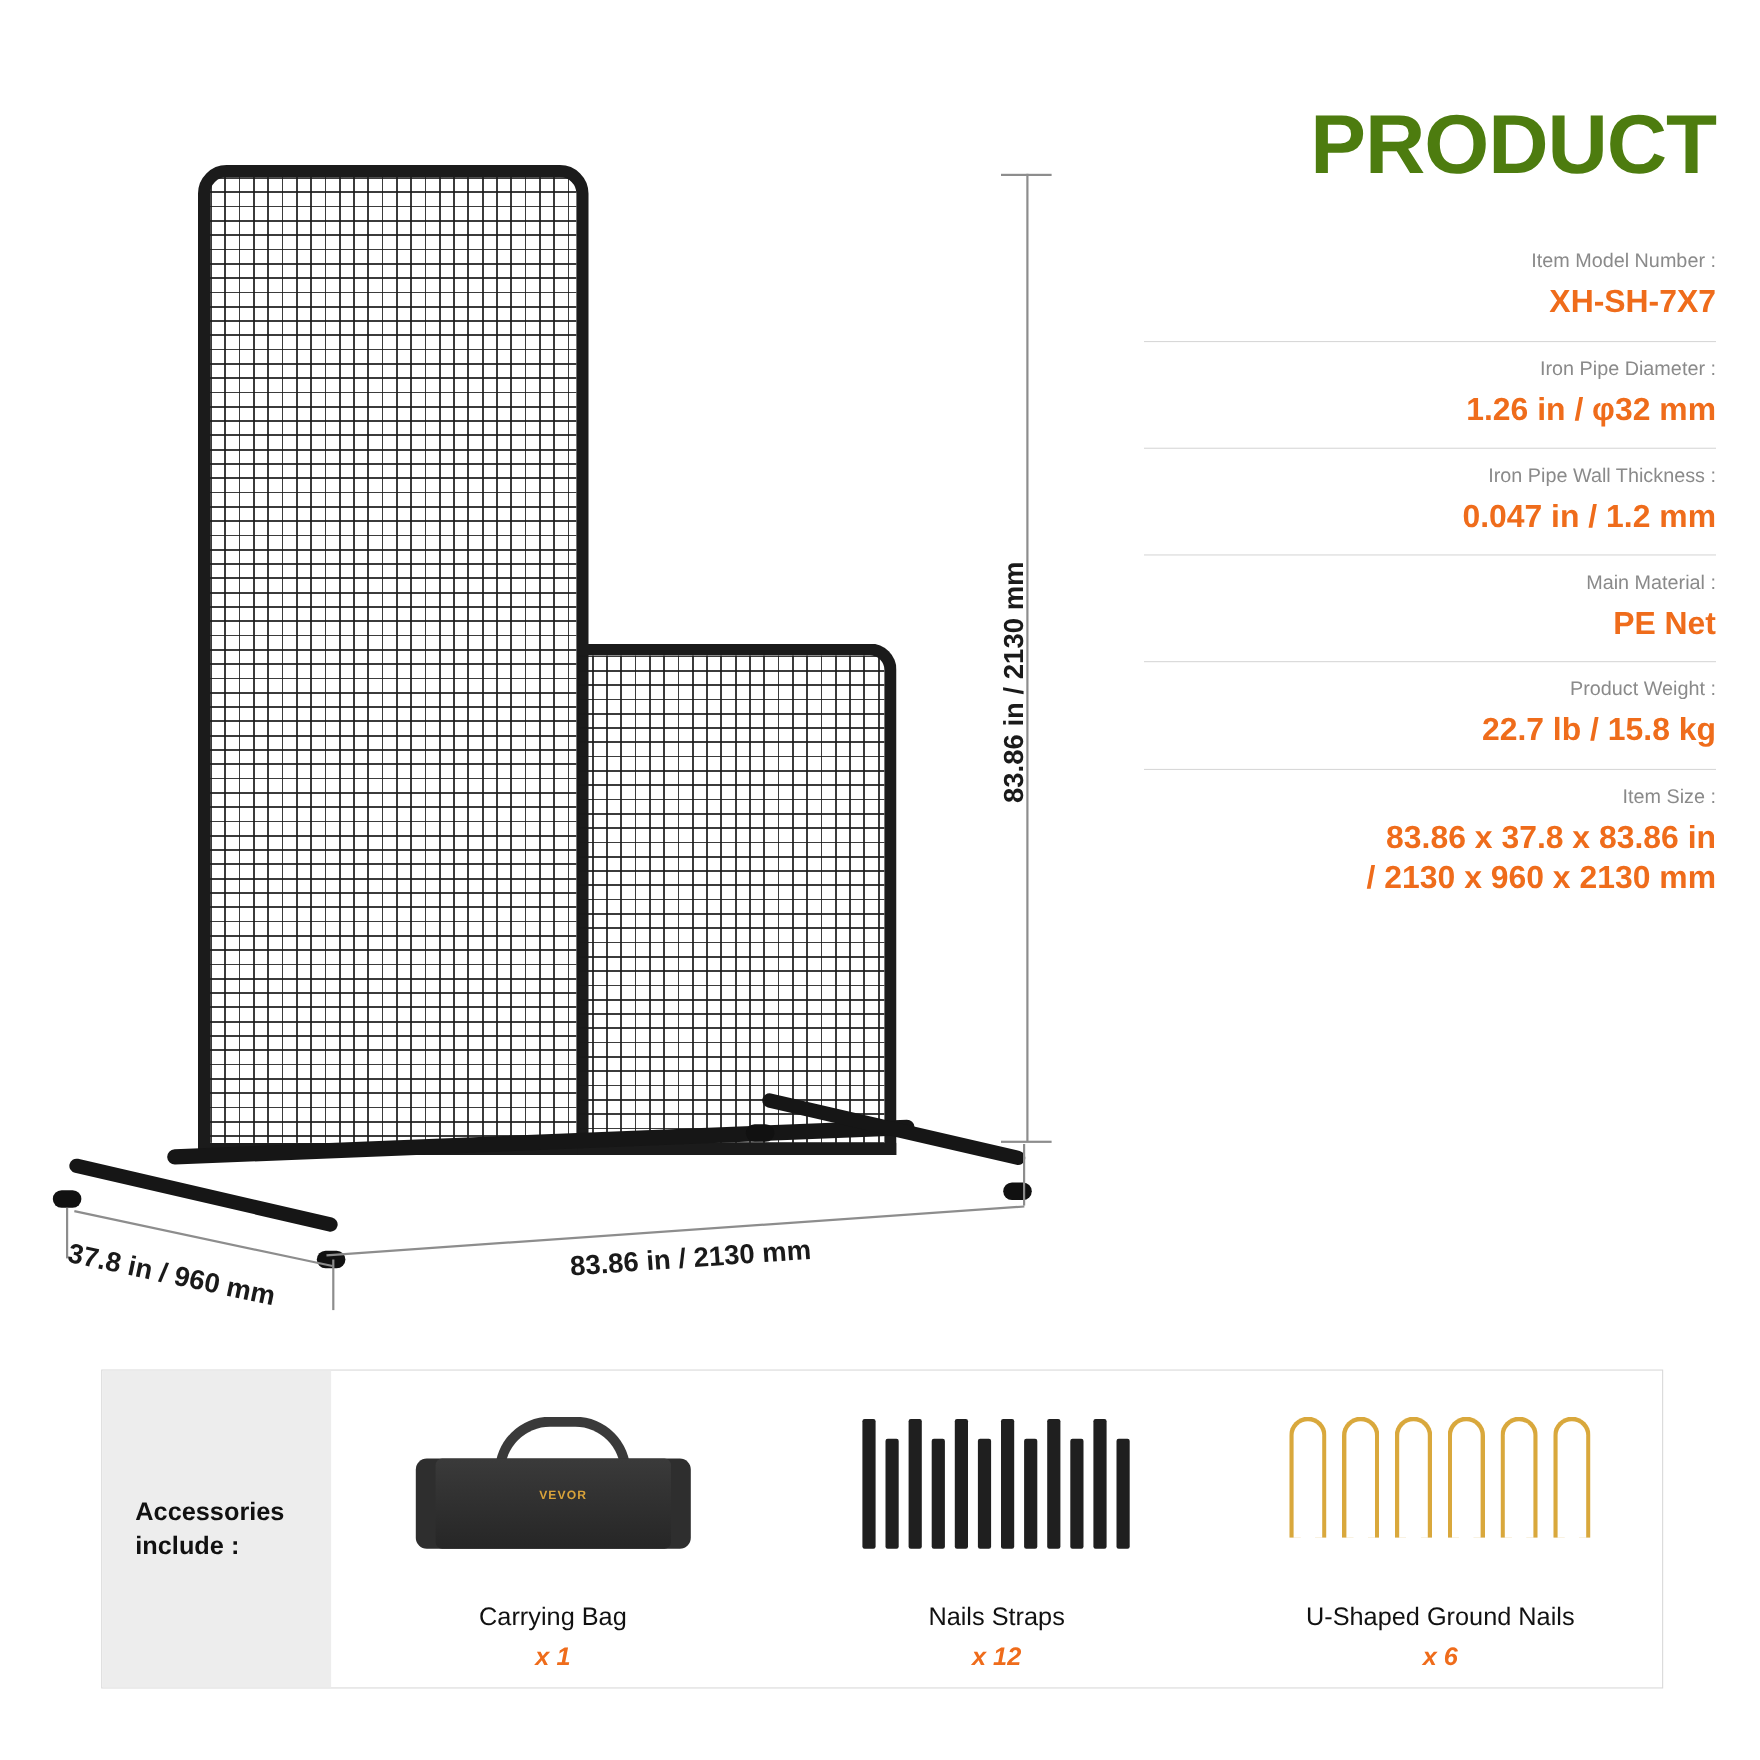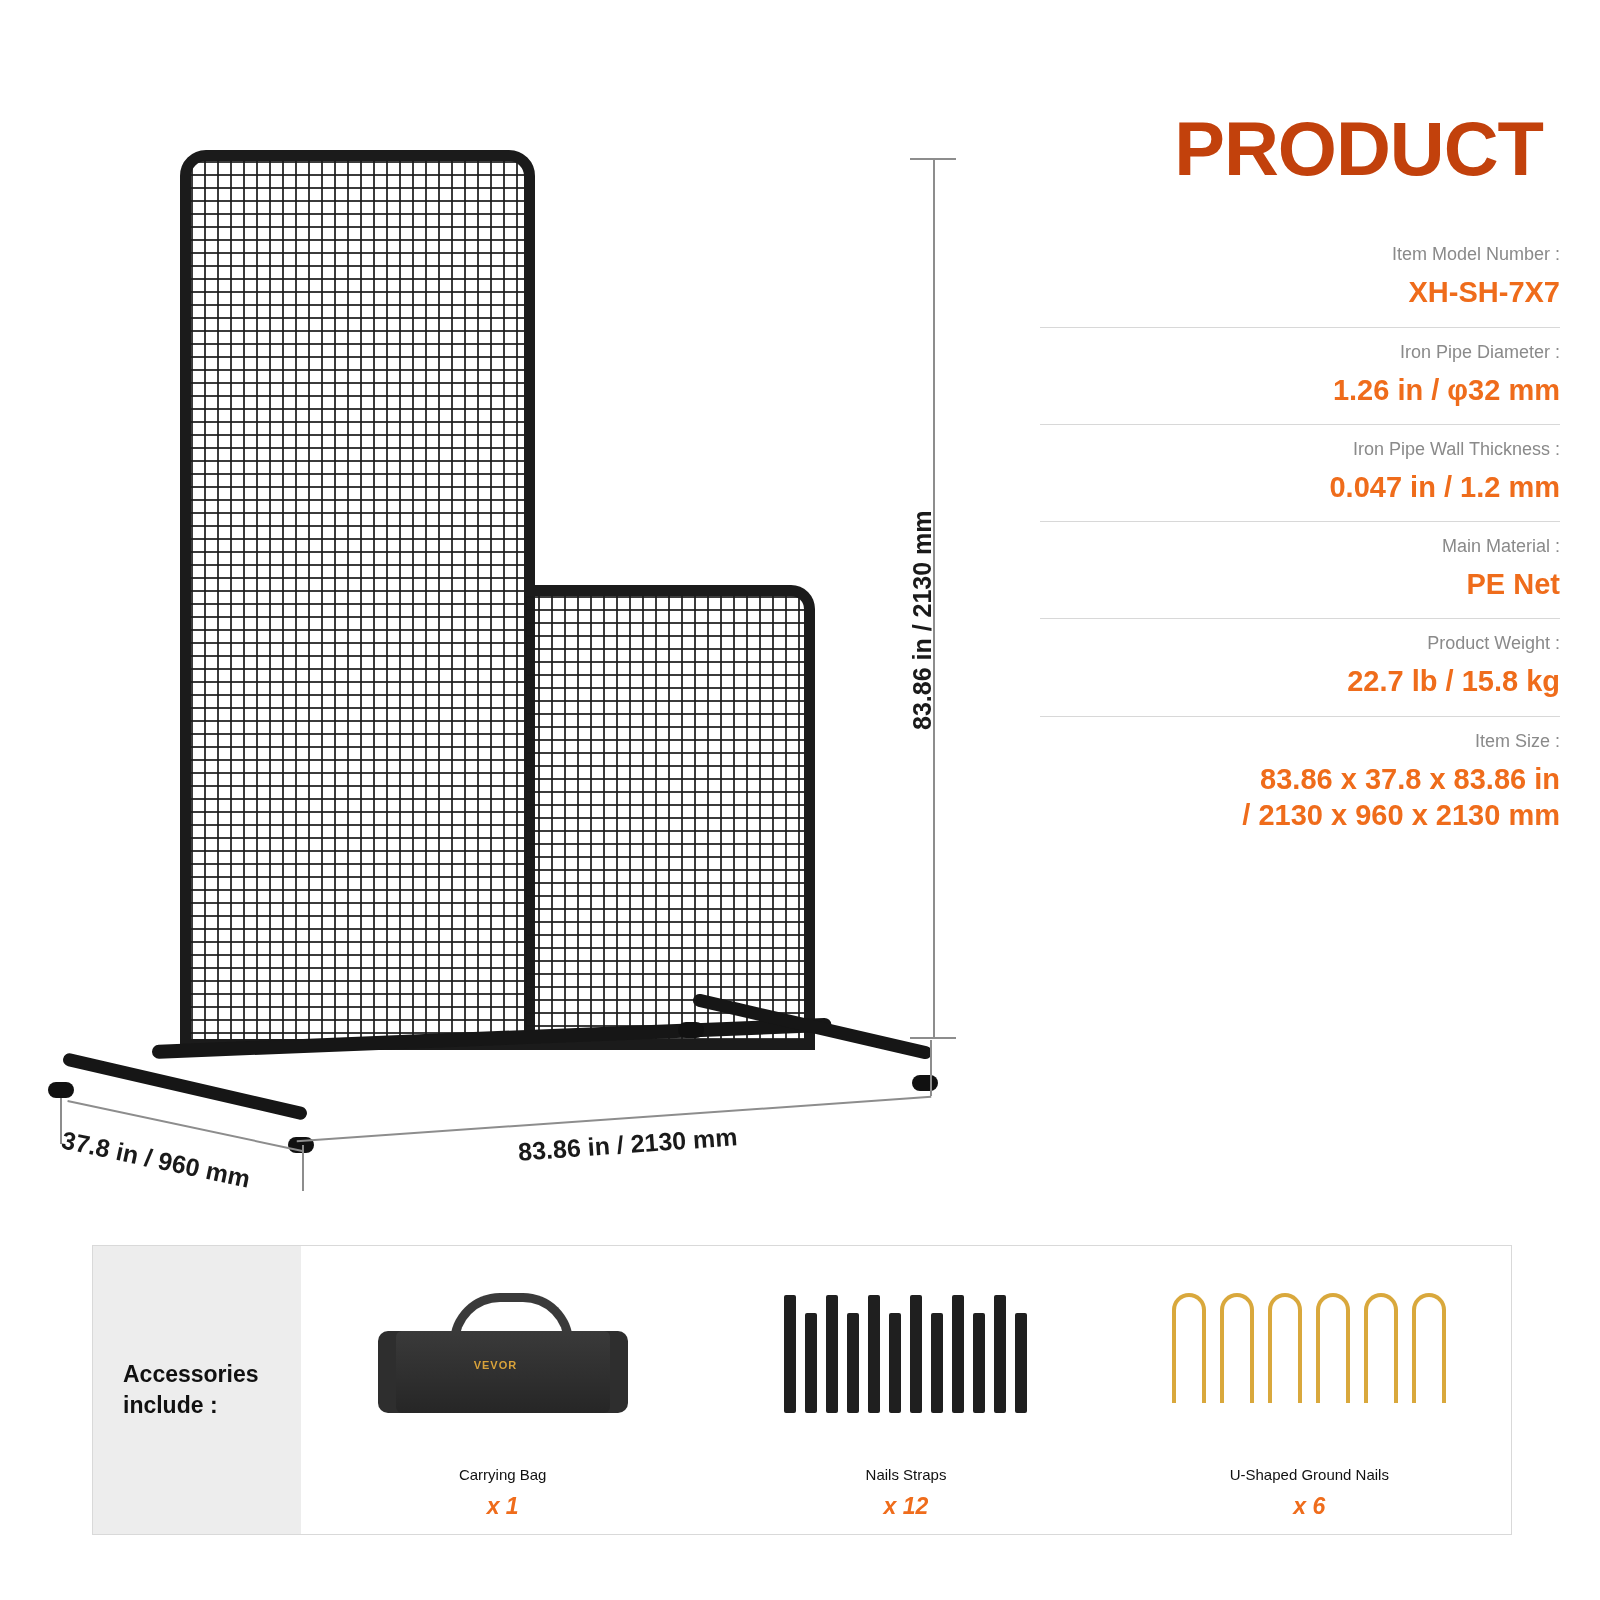--- a/index.html
+++ b/index.html
@@ -79,26 +79,26 @@
   .rot-tilt-d{transform:rotate(12deg);}
 
   
   #params{
     position:absolute;
     right:40px; top:95px;
     width:520px;
     text-align:right;
   }
   #params h1{
-    margin:17px;
+    margin:0;
     font-size:76px;
     line-height:0.98;
     letter-spacing:-1px;
     font-weight:bold;
-    color:#c2410c;
+    color:#4d7c0f;
   }
   .param-list{margin-top:44px;}
   .param-row{
     border-bottom:1px solid #d8d8d8;
     padding:14px 0 16px 0;
   }
   .param-row:last-child{border-bottom:none;}
   .param-label{
     font-size:18px;
     color:#8a8a8a;
@@ -146,41 +146,41 @@
     padding-bottom:14px;
   }
   .acc-art{
     flex:1;
     display:flex;
     align-items:center;
     justify-content:center;
     width:100%;
     position:relative;
   }
-  .acc-name{font-size:15px;color:#111;margin-top:6px;}
+  .acc-name{font-size:23px;color:#111;margin-top:6px;}
   .acc-qty{font-size:23px;color:#ef6c1b;font-weight:bold;margin-top:10px;font-style:italic;}
 
   
   .bag{
     position:relative;width:250px;height:120px;
   }
   .bag-body{
     position:absolute;left:0;top:38px;width:250px;height:82px;
     background:#2e2e2e;border-radius:10px;
   }
   .bag-body:after{
     content:"";position:absolute;left:18px;top:0;width:214px;height:82px;
     background:linear-gradient(to bottom,#3a3a3a,#262626);border-radius:6px;
   }
   .bag-handle{
     position:absolute;left:72px;top:0;width:105px;height:56px;
     border:9px solid #3a3a3a;border-bottom:none;border-radius:50px 50px 0 0;
   }
   .bag-logo{
-    position:absolute;left:96px;top:66px;width:60px;text-align:left;
+    position:absolute;left:96px;top:66px;width:60px;text-align:right;
     font-size:11px;color:#d8a23a;font-weight:bold;letter-spacing:1px;z-index:3;
   }
   
   .straps{display:flex;gap:9px;align-items:flex-end;height:120px;}
   .strap{width:12px;height:118px;background:#1f1f1f;border-radius:2px;}
   .strap.short{height:100px;}
   
   .nails{display:flex;gap:14px;align-items:flex-start;height:120px;}
   .nail{
     width:34px;height:110px;

